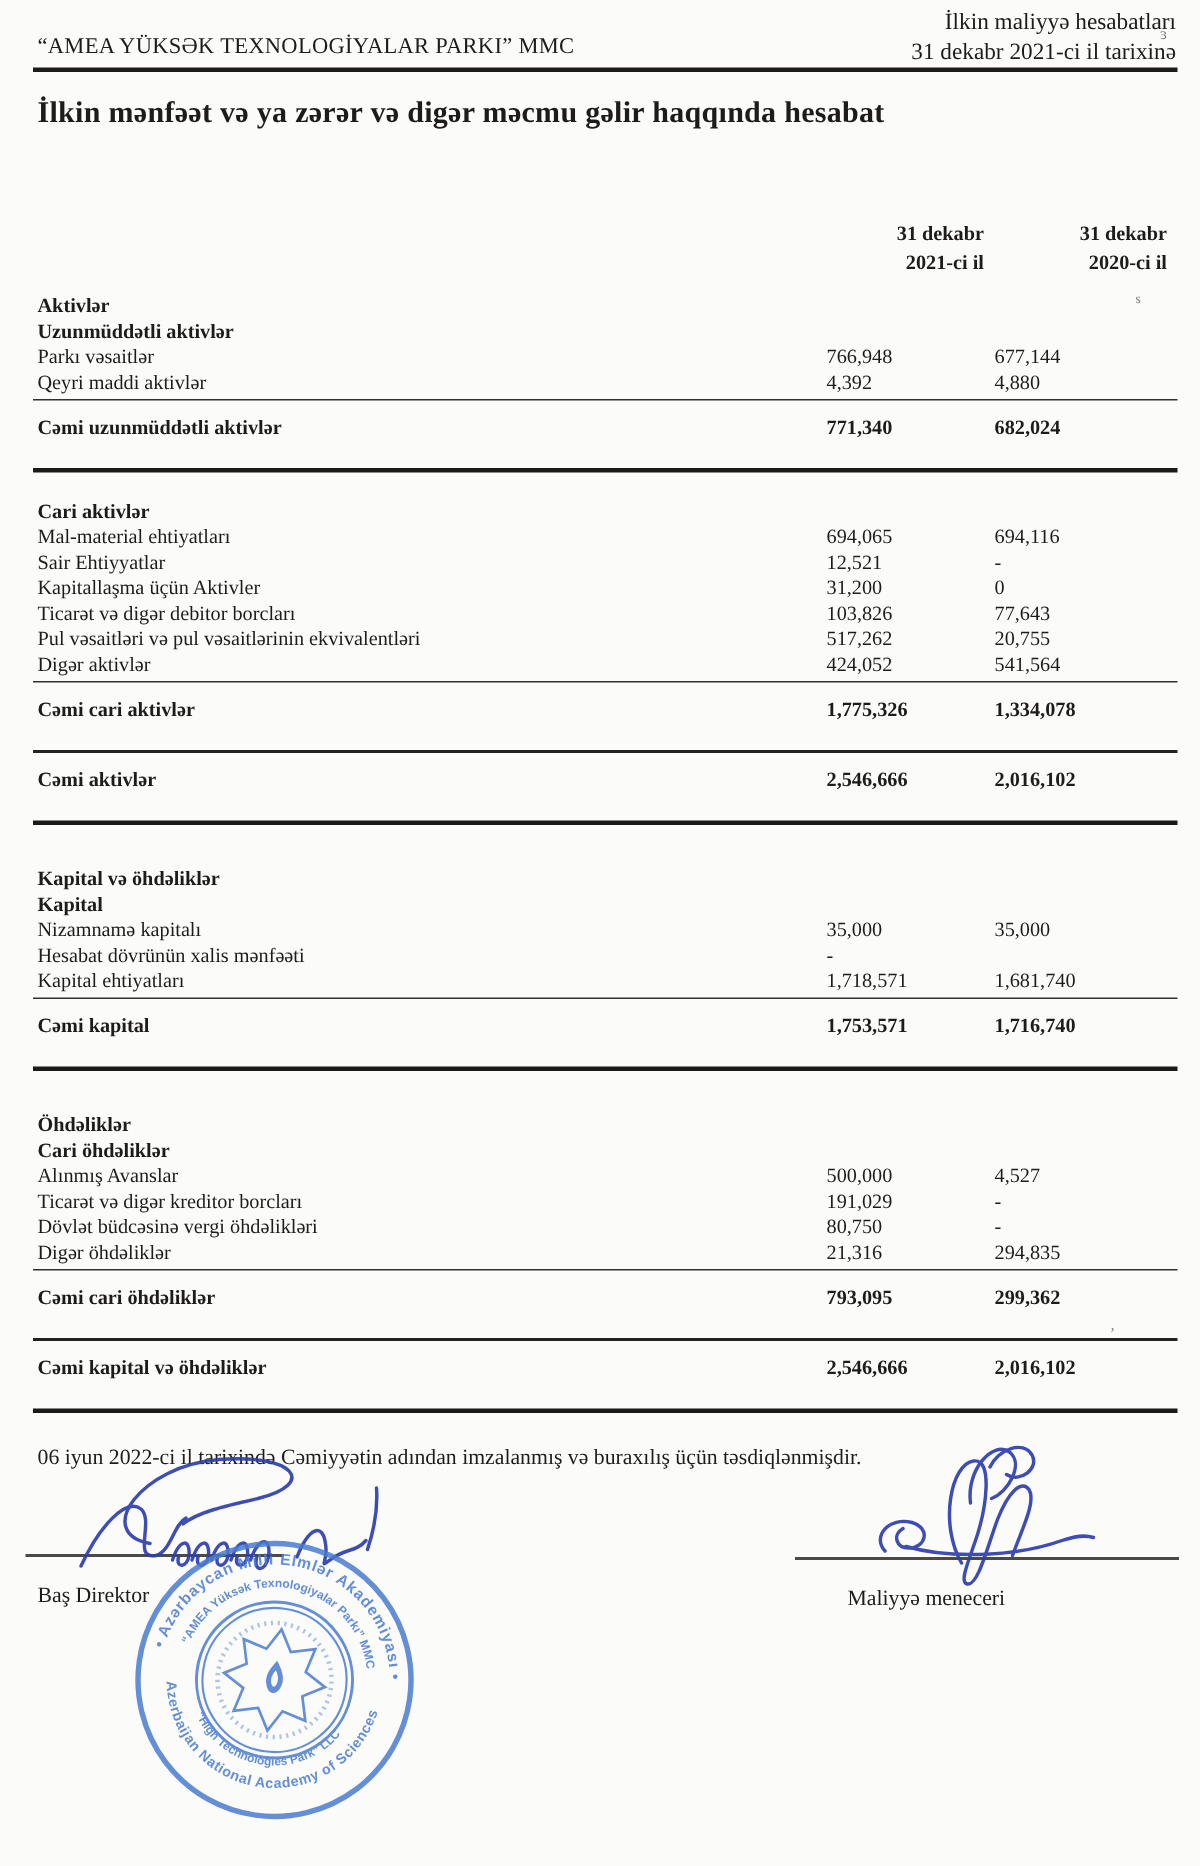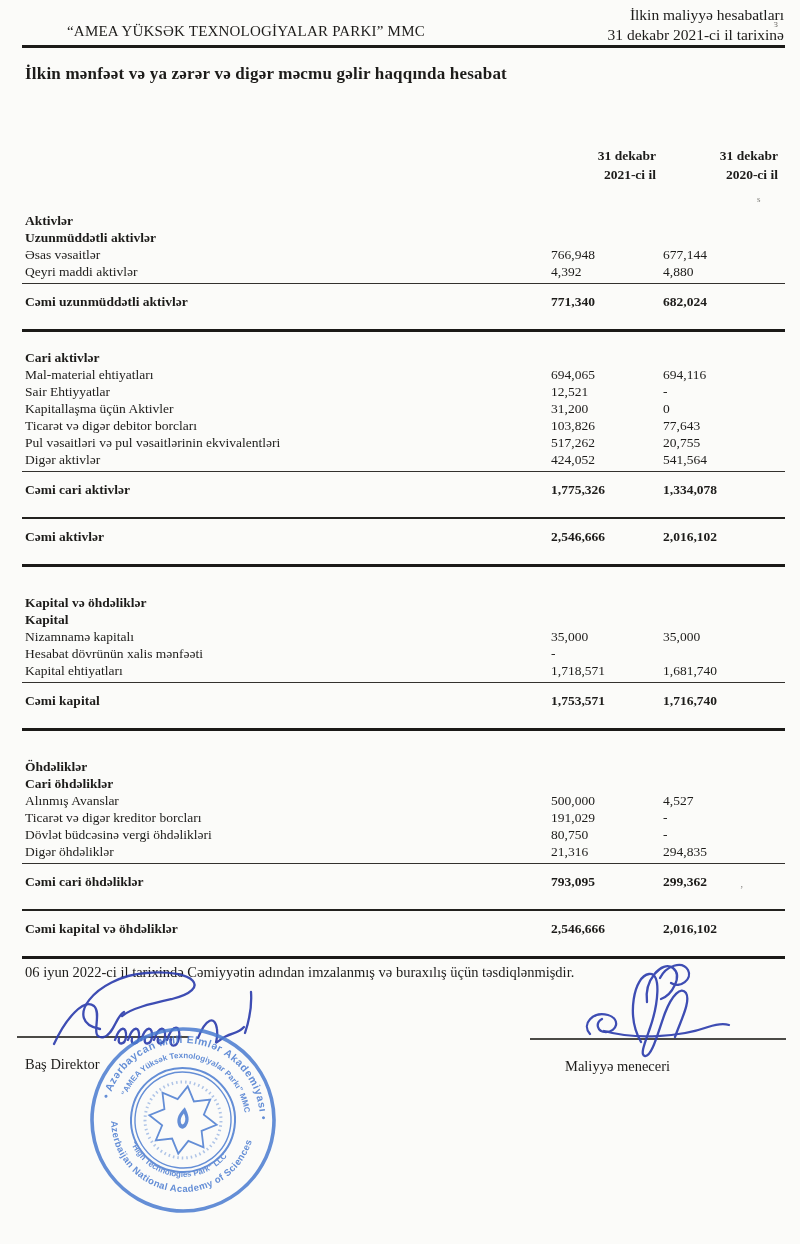--- a/index.html
+++ b/index.html
@@ -1,29 +1,29 @@
 <!DOCTYPE html>
 <html><head>
 <meta charset="utf-8">
 <style>
   html,body{margin:0;padding:0;}
   body{width:800px;height:1244px;background:#e8e8e6;}
   .page{position:relative;width:800px;height:1244px;background:#fbfbf9;overflow:hidden;
         font-family:"Liberation Serif", serif;color:#1d1c1a;}
 
   
-  .company{position:absolute;left:25px;top:23px;font-size:15px;letter-spacing:.2px;margin-left:42px;}
+  .company{position:absolute;left:25px;top:23px;font-size:15px;letter-spacing:.2px;}
   .report-meta{position:absolute;right:16px;top:5px;text-align:right;font-size:15.5px;line-height:20px;}
   .header-rule{position:absolute;left:22px;right:15px;top:45px;height:2.5px;background:#1c1b19;}
-  .doc-title{position:absolute;left:25px;top:64px;font-size:17px;font-weight:bold;letter-spacing:.2px;}
+  .doc-title{position:absolute;left:25px;top:64px;font-size:20px;font-weight:bold;letter-spacing:.2px;}
   .doc-subtitle{position:absolute;left:25px;top:110px;font-size:15px;font-style:italic;}
 
   
   .fintable{position:absolute;left:22px;right:15px;top:146px;font-size:13.5px;}
-  .colhead{display:grid;grid-template-columns:1fr 112px 122px;font-weight:bold;line-height:19px;margin-bottom:28px;}
+  .colhead{display:grid;grid-template-columns:1fr 112px 122px;font-weight:bold;line-height:19px;margin-bottom:11px;}
   .colhead .ch{text-align:right;}
   .colhead .ch.c1{padding-right:7px;}
   .colhead .ch.c2{padding-right:7px;}
   .trow{display:grid;grid-template-columns:1fr 112px 122px;min-height:17px;line-height:17px;}
   .trow .lbl{padding-left:3px;white-space:nowrap;}
   .trow .val{text-align:left;padding-right:7px;}
   .trow.section{font-weight:bold;}
   .trow.ul{border-bottom:1.5px solid #33312e;padding-bottom:3px;}
   .trow.total{font-weight:bold;margin-top:2px;padding:7px 0 19px;border-bottom:2px solid #23221f;}
   .trow.total.thick{border-bottom-width:3px;border-bottom-color:#1b1a18;}
@@ -79,21 +79,21 @@
           <span class="lbl">Aktivlər</span>
           <span class="val"></span>
           <span class="val"></span>
         </div>
         <div class="trow section">
           <span class="lbl">Uzunmüddətli aktivlər</span>
           <span class="val"></span>
           <span class="val"></span>
         </div>
         <div class="trow item">
-          <span class="lbl">Əsas vəsaitlər</span>
+          <span class="lbl">Parkı vəsaitlər</span>
           <span class="val">766,948</span>
           <span class="val">677,144</span>
         </div>
         <div class="trow item ul">
           <span class="lbl">Qeyri maddi aktivlər</span>
           <span class="val">4,392</span>
           <span class="val">4,880</span>
         </div>
         <div class="trow total thick">
           <span class="lbl">Cəmi uzunmüddətli aktivlər</span>

